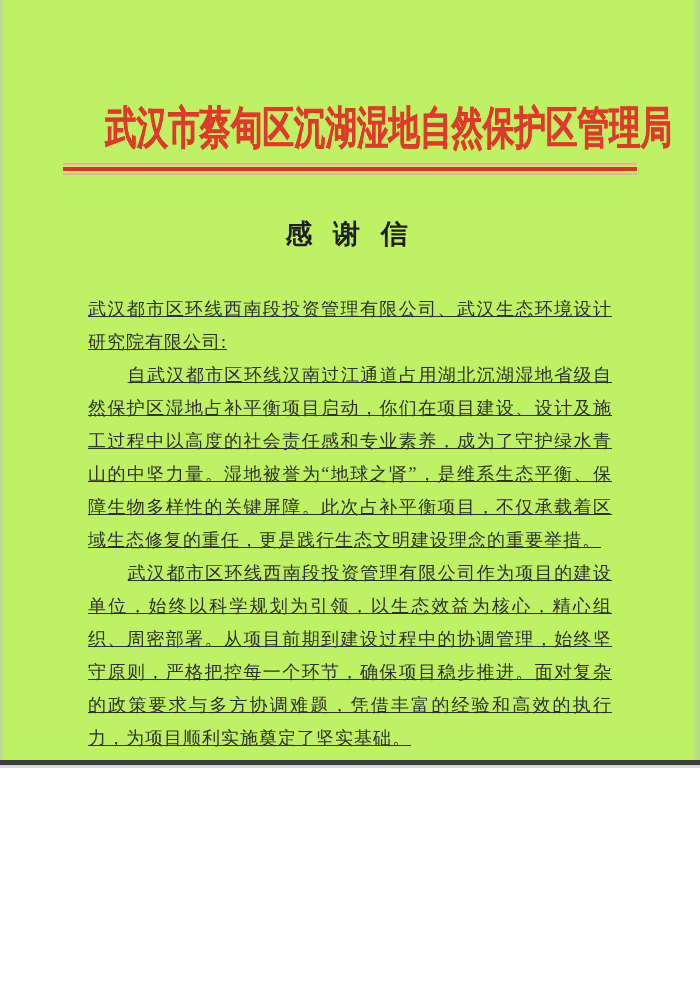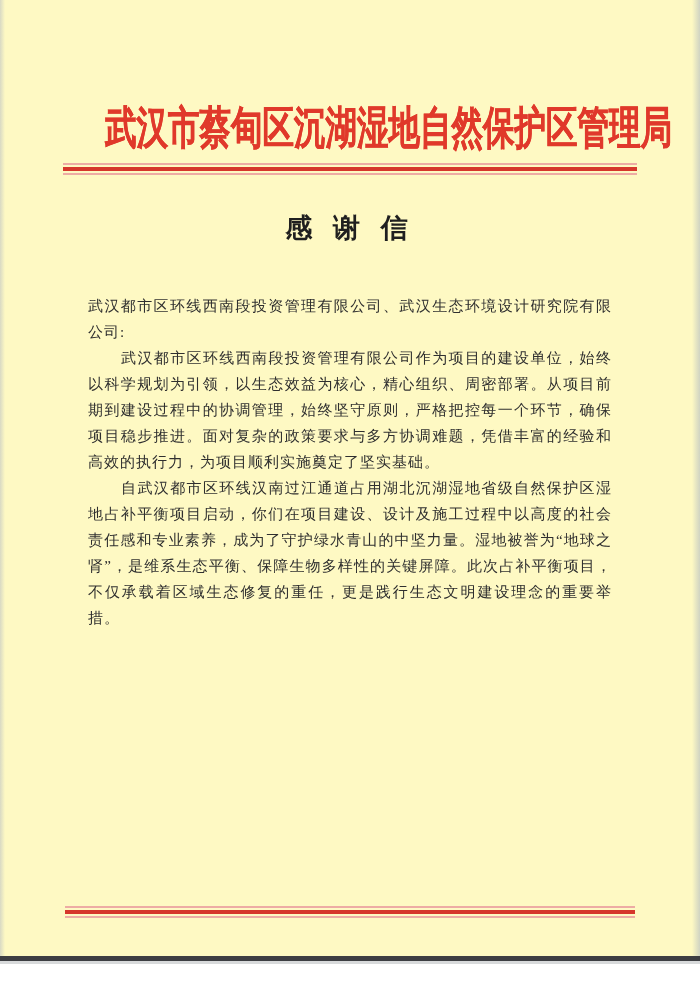--- a/index.html
+++ b/index.html
@@ -3,22 +3,22 @@
 <meta charset="utf-8">
 <style>
   html, body {
     margin: 0;
     padding: 0;
     background: #ffffff;
   }
   .scan {
     position: relative;
     width: 700px;
-    height: 964px;
-    background: #fef9c3;
+    height: 768px;
+    background: #bef264;
     overflow: hidden;
     font-family: "Liberation Serif", "DejaVu Serif", serif;
   }
   
   .edge-left {
     position: absolute;
     left: 0; top: 0;
     width: 5px; height: 100%;
     background: linear-gradient(to right, rgba(186,192,196,0.55), rgba(255,255,255,0));
   }
@@ -74,42 +74,43 @@
     display: block;
     height: 4px;
     background: #d6372b;
     margin: 2px 0;
   }
   .rule.top { top: 163px; }
   .rule.bottom { top: 906px; left: 65px; width: 570px; }
 
   .letter-title {
     position: absolute;
-    top: 210px;
+    top: 216px;
     left: 0;
     width: 100%;
     text-align: center;
     margin: 0;
     color: #1f1f1f;
     font-size: 27px;
     font-weight: bold;
     letter-spacing: 7px;
     font-family: "Liberation Serif", "DejaVu Serif", serif;
   }
 
   .letter-body {
     position: absolute;
     top: 293px;
     left: 88px;
     width: 524px;
     color: #2f2f2f;
-    font-size: 15px;
-    line-height: 26px;
+    font-size: 18px;
+    line-height: 33px;
     text-align: justify;
     letter-spacing: 1px;
+    text-decoration: underline;
   }
   .salutation {
     margin: 0;
     text-indent: 0;
   }
   .para {
     margin: 0;
     text-indent: 2.2em;
   }
 </style>
@@ -124,22 +125,22 @@
     <span class="thin"></span>
     <span class="thick"></span>
     <span class="thin"></span>
   </div>
 
   <h1 class="letter-title">感 谢 信</h1>
 
   <div class="letter-body">
     <p class="salutation">武汉都市区环线西南段投资管理有限公司、武汉生态环境设计研究院有限公司:</p>
     <div>
+        <p class="para">自武汉都市区环线汉南过江通道占用湖北沉湖湿地省级自然保护区湿地占补平衡项目启动，你们在项目建设、设计及施工过程中以高度的社会责任感和专业素养，成为了守护绿水青山的中坚力量。湿地被誉为“地球之肾”，是维系生态平衡、保障生物多样性的关键屏障。此次占补平衡项目，不仅承载着区域生态修复的重任，更是践行生态文明建设理念的重要举措。</p>
         <p class="para">武汉都市区环线西南段投资管理有限公司作为项目的建设单位，始终以科学规划为引领，以生态效益为核心，精心组织、周密部署。从项目前期到建设过程中的协调管理，始终坚守原则，严格把控每一个环节，确保项目稳步推进。面对复杂的政策要求与多方协调难题，凭借丰富的经验和高效的执行力，为项目顺利实施奠定了坚实基础。</p>
-        <p class="para">自武汉都市区环线汉南过江通道占用湖北沉湖湿地省级自然保护区湿地占补平衡项目启动，你们在项目建设、设计及施工过程中以高度的社会责任感和专业素养，成为了守护绿水青山的中坚力量。湿地被誉为“地球之肾”，是维系生态平衡、保障生物多样性的关键屏障。此次占补平衡项目，不仅承载着区域生态修复的重任，更是践行生态文明建设理念的重要举措。</p>
       </div>
   </div>
 
   <div class="rule bottom">
     <span class="thin"></span>
     <span class="thick"></span>
     <span class="thin"></span>
   </div>
 
   <div class="edge-left"></div>

